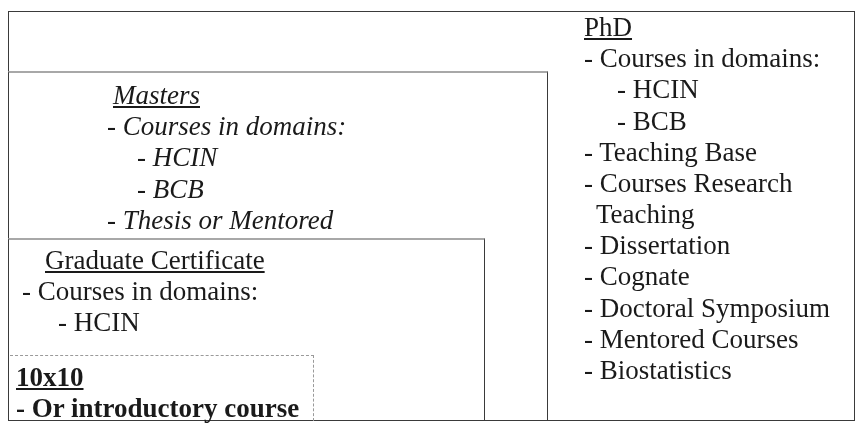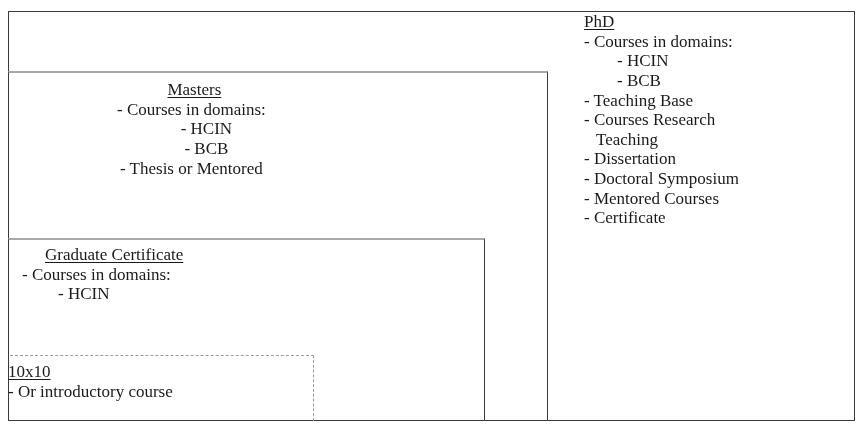--- a/index.html
+++ b/index.html
@@ -55,47 +55,49 @@
     height: 66px;
     border: 1.6px dashed #9a9a9a;
     border-bottom: none;
     border-left: none;
   }
 
   
   .block {
     position: absolute;
     line-height: 1.155;
-    font-size: 17px;
+    font-size: 27px;
     white-space: nowrap;
   }
   .title {
     text-decoration: underline;
     text-underline-offset: 2px;
   }
   .lvl0 { padding-left: 0; }
   .lvl1 { padding-left: 30px; }
 
   #masters-text {
-    left: 117px;
+    left: 107px;
     top: 80px;
-    text-align: center;
+    text-align: left;
+    font-style: italic;
   }
   #masters-text .title { margin-left: 6px; }
 
   #certificate-text {
     left: 22px;
     top: 245px;
   }
   #certificate-text .title { margin-left: 23px; }
   #certificate-text .lvl1 { padding-left: 36px; }
 
   #tenbyten-text {
-    left: 8px;
+    left: 16px;
     top: 362px;
+    font-weight: bold;
   }
 
   #phd-text {
     left: 584px;
     top: 12px;
   }
   #phd-text .lvl1 { padding-left: 33px; }
   .cont { padding-left: 12px; }
 
   .line { display: block; }
@@ -134,18 +136,19 @@
 
   <div class="block" id="phd-text">
     <span class="line title">PhD</span>
     <span class="line lvl0">- Courses in domains:</span>
     <span class="line lvl1">- HCIN</span>
     <span class="line lvl1">- BCB</span>
     <span class="line lvl0">- Teaching Base</span>
     <span class="line lvl0">- Courses Research</span>
     <span class="line cont">Teaching</span>
     <span class="line lvl0">- Dissertation</span>
+    <span class="line lvl0">- Cognate</span>
     <span class="line lvl0">- Doctoral Symposium</span>
     <span class="line lvl0">- Mentored Courses</span>
-    <span class="line lvl0">- Certificate</span>
+    <span class="line lvl0">- Biostatistics</span>
   </div>
 
 </div>
 
 </body></html>

